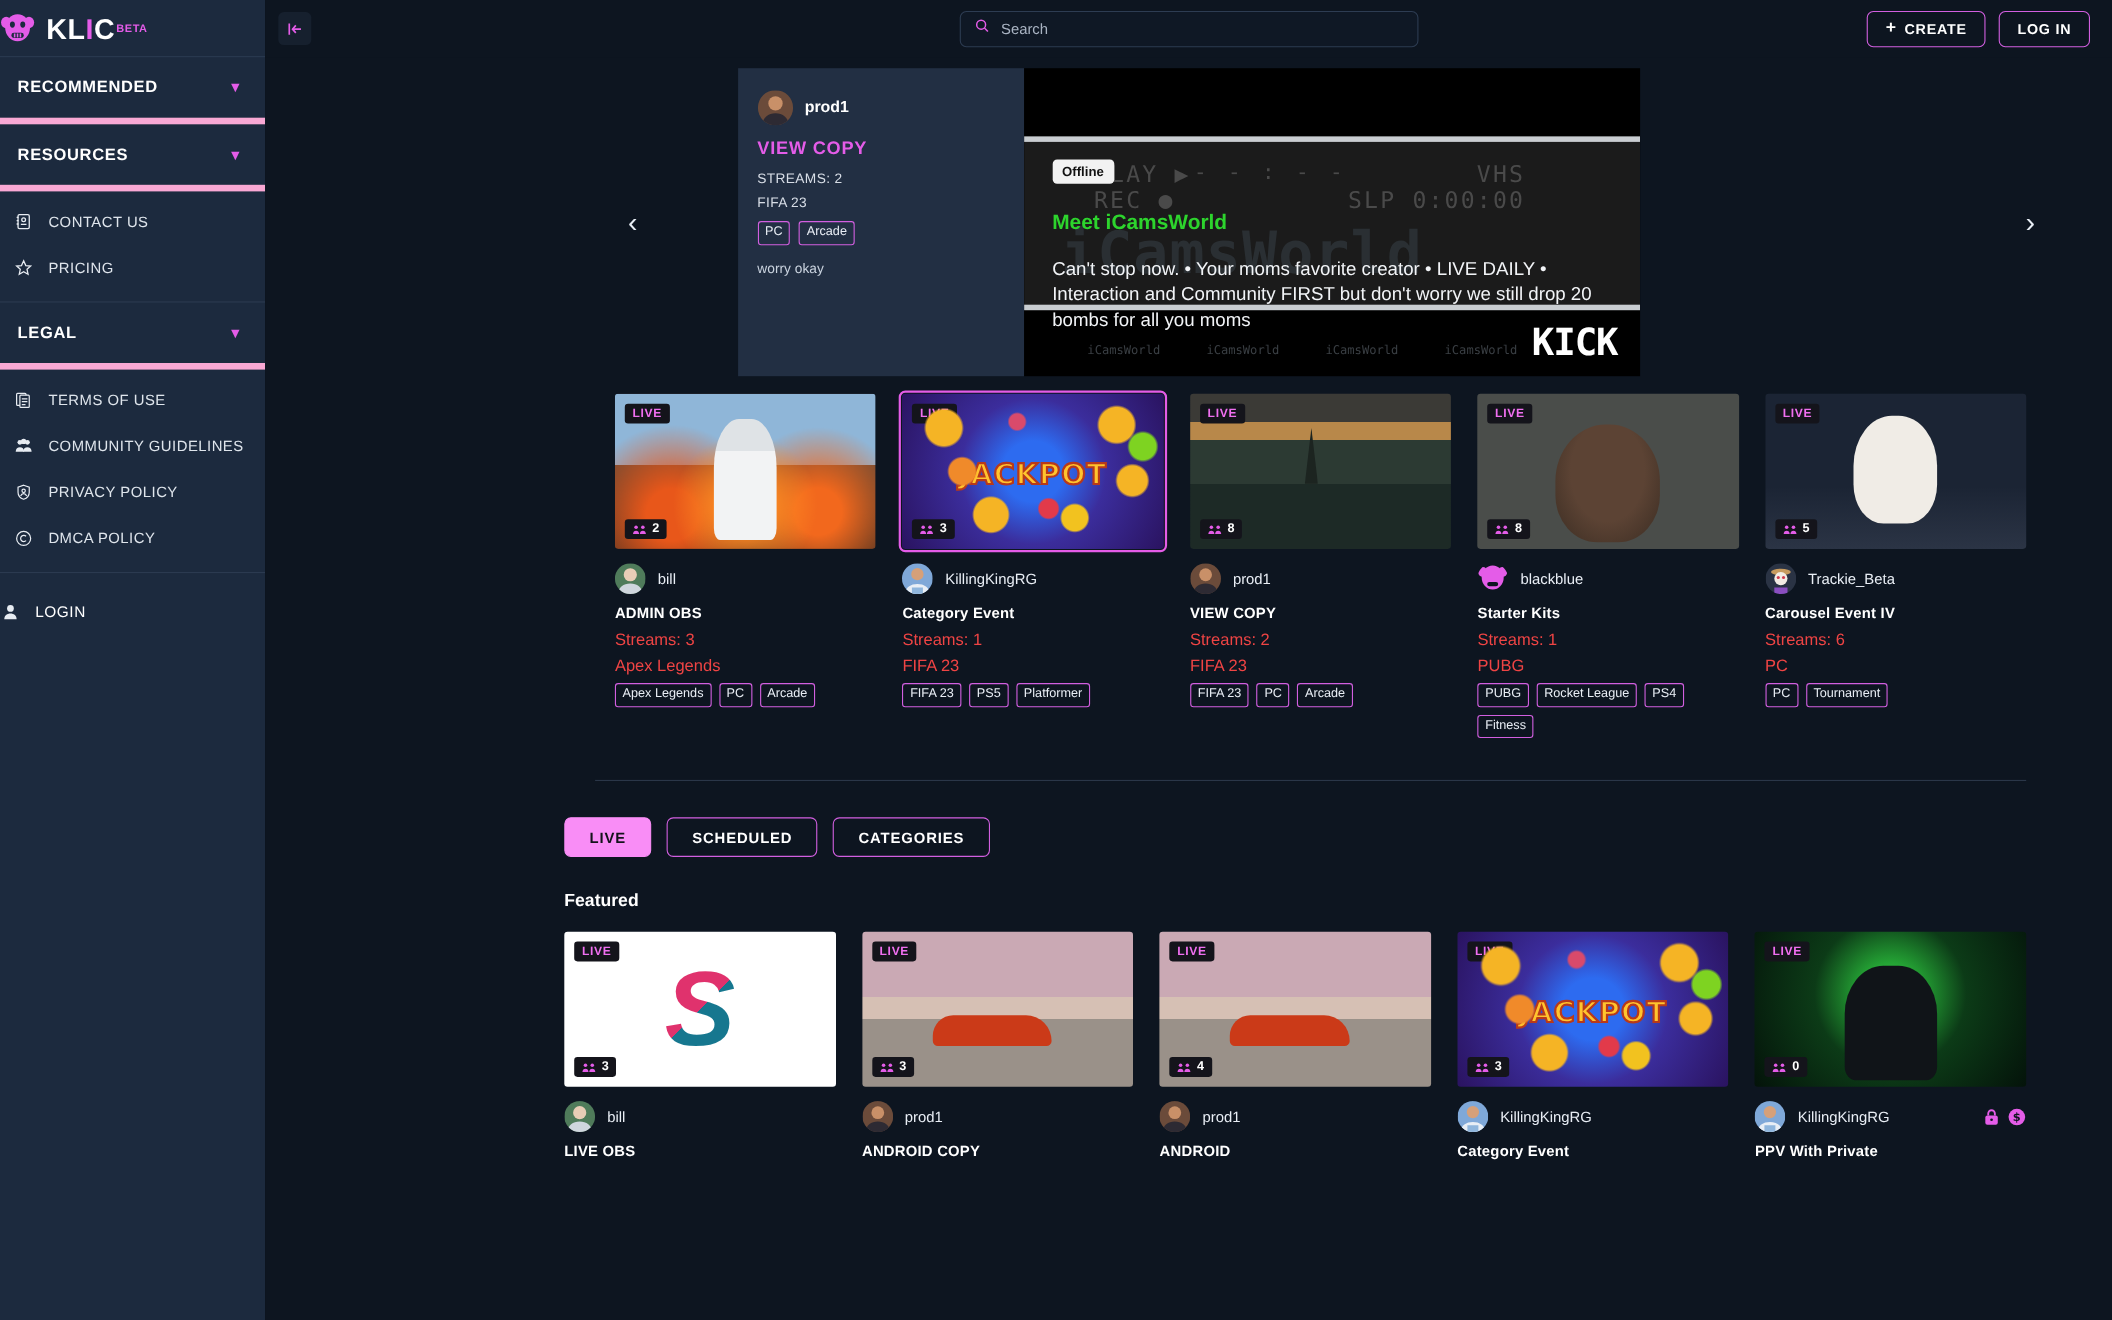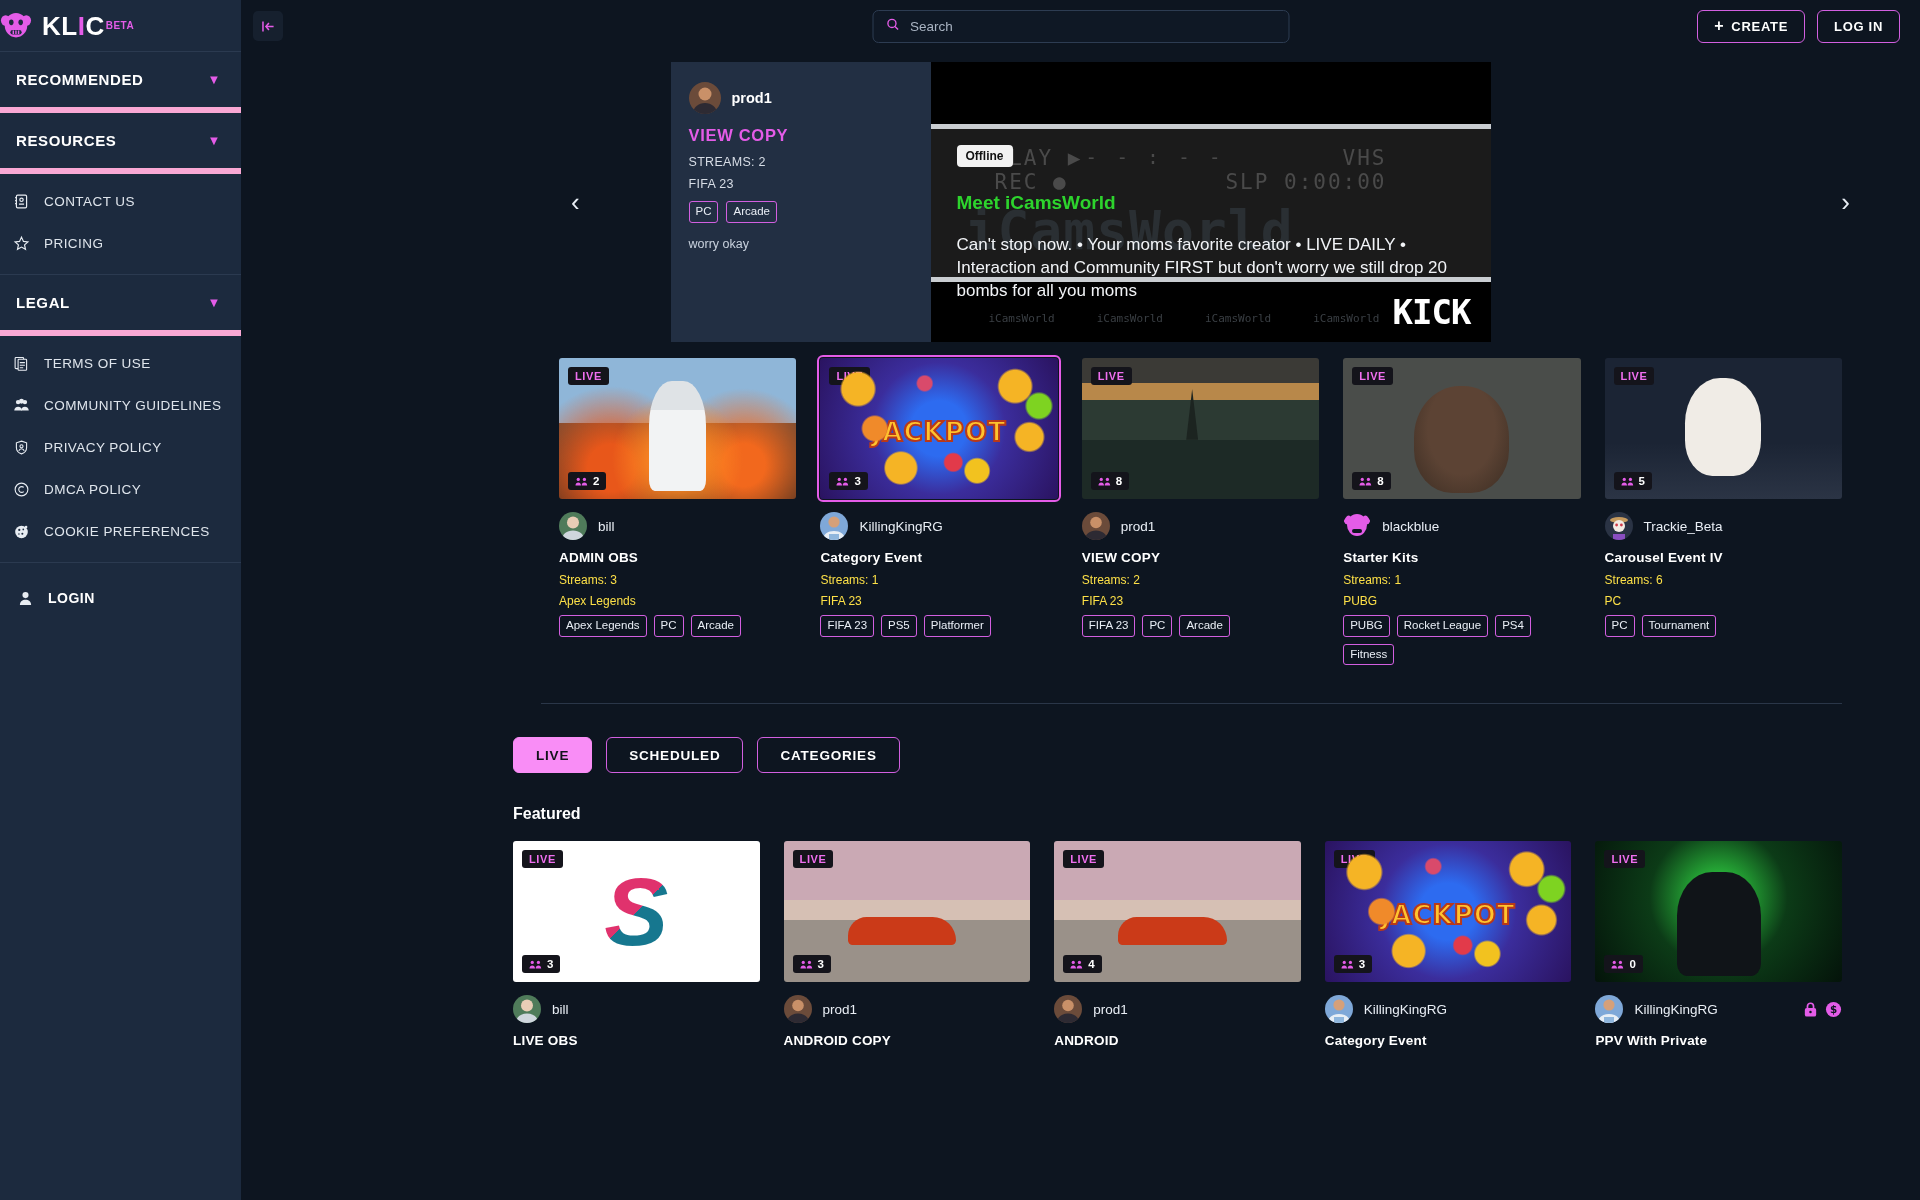--- a/index.html
+++ b/index.html
@@ -38,22 +38,22 @@
   .nav-group { padding: 6px 0 10px 0; }
   .nav-group.bordered { border-bottom: 1px solid #2b3a50; }
   .nav-item {
     height: 42px; display:flex; align-items:center; gap:13px;
     padding-left: 12px; color:#dfe5ec; font-size:13.5px; letter-spacing:.45px;
     cursor:pointer;
   }
   .nav-ico { width:19px; height:19px; flex:0 0 19px; display:flex; align-items:center; justify-content:center; color:#e7ecf2;}
   .nav-ico svg { width:17px; height:17px; display:block; }
   .login-group { border-top: 1px solid #2b3a50; padding-top: 14px; }
-  .login-item { height: 42px; display:flex; align-items:center; gap:13px; padding-left:16px;
-    color:#fff; font-size:14px; font-weight:700; letter-spacing:.5px; cursor:pointer;}
+  .login-item { height: 42px; display:flex; align-items:center; gap:13px; 
+    color:#fff; font-size:14px; font-weight:400; letter-spacing:.5px; cursor:pointer;}
 
   
   .main { flex:1; height:1200px; background:#0d1520; overflow:hidden; position:relative; }
   .topbar {
     height: 52px; display:flex; align-items:center; position:relative;
     padding: 0 20px 0 12px; background:#0d1520;
   }
   .collapse-btn {
     width:30px; height:30px; border-radius:5px; background:#16202e;
     display:flex; align-items:center; justify-content:center; cursor:pointer;
@@ -157,21 +157,21 @@
     position:absolute; left:9px; bottom:9px; background:#14141b; color:#fff;
     font-size:11.5px; font-weight:700; padding:3px 7px; border-radius:3px;
     display:flex; align-items:center; gap:5px;
   }
   .viewers svg { width:13px; height:11px; color:#e45ce8; }
   .card-user { display:flex; align-items:center; gap:11px; margin:13px 0 10px 0; }
   .card-uname { color:#e9eef5; font-size:13.5px; }
   .card-lock { margin-left:auto; display:flex; gap:6px; }
   .ico-circ { width:17px; height:17px; color:#e45ce8; }
   .card-title { color:#fff; font-size:13.5px; font-weight:700; margin-bottom:8px; letter-spacing:.2px;}
-  .card-line { color:#fde047; font-size:12px; margin-bottom:7px; }
+  .card-line { color:#ef4444; font-size:15px; margin-bottom:7px; }
   .card .tagrow { margin: 4px 0 0 0; gap:7px; }
 
   
   .th-pubg { background:
       radial-gradient(circle at 50% 72%, #ff8a22 0 14%, rgba(255,138,34,0) 42%),
       radial-gradient(circle at 22% 78%, #e8571a 0 11%, rgba(232,87,26,0) 38%),
       radial-gradient(circle at 78% 76%, #f2681d 0 10%, rgba(242,104,29,0) 36%),
       linear-gradient(#8fb6d8 0 46%, #6d4a34 46%, #4a3021 100%); }
   .th-pubg::after { content:""; position:absolute; left:38%; top:16%; width:24%; height:78%;
       background:linear-gradient(#dfe3e6 0 26%, #f2f3f4 26%); border-radius:40% 40% 10% 10%;}
@@ -328,35 +328,20 @@
       </div>
       <div class="nav-item">
         <span class="nav-ico">
           <svg viewBox="0 0 20 20" fill="none" stroke="currentColor" stroke-width="1.3">
             <circle cx="10" cy="10" r="7.5"></circle>
               <path d="M12.6 7.6a3.4 3.4 0 100 4.8"></path>
             </svg>
         </span>
         <span>DMCA POLICY</span>
       </div>
-      <div class="nav-item">
-        <span class="nav-ico">
-          <svg viewBox="0 0 20 20">
-              <circle cx="10" cy="10.5" r="7.4" fill="currentColor"></circle>
-            <g fill="#1c2a3e">
-                <circle cx="7.4" cy="8.2" r="1.3"></circle>
-                <circle cx="12.1" cy="7.6" r="1"></circle>
-            <circle cx="11" cy="12.6" r="1.2"></circle>
-                <circle cx="7" cy="13" r=".9"></circle>
-              </g>
-            <circle cx="15.4" cy="4.8" r="1.5" fill="currentColor"></circle>
-            </svg>
-        </span>
-        <span>COOKIE PREFERENCES</span>
-      </div>
     </div>
 
     <div class="login-group">
       <div class="login-item">
         <span class="nav-ico">
           <svg viewBox="0 0 20 20" fill="currentColor">
               <circle cx="10" cy="6" r="3.6"></circle>
             <path d="M3.4 17.5c0-3.9 3-6.1 6.6-6.1s6.6 2.2 6.6 6.1z"></path>
             </svg>
         </span>

